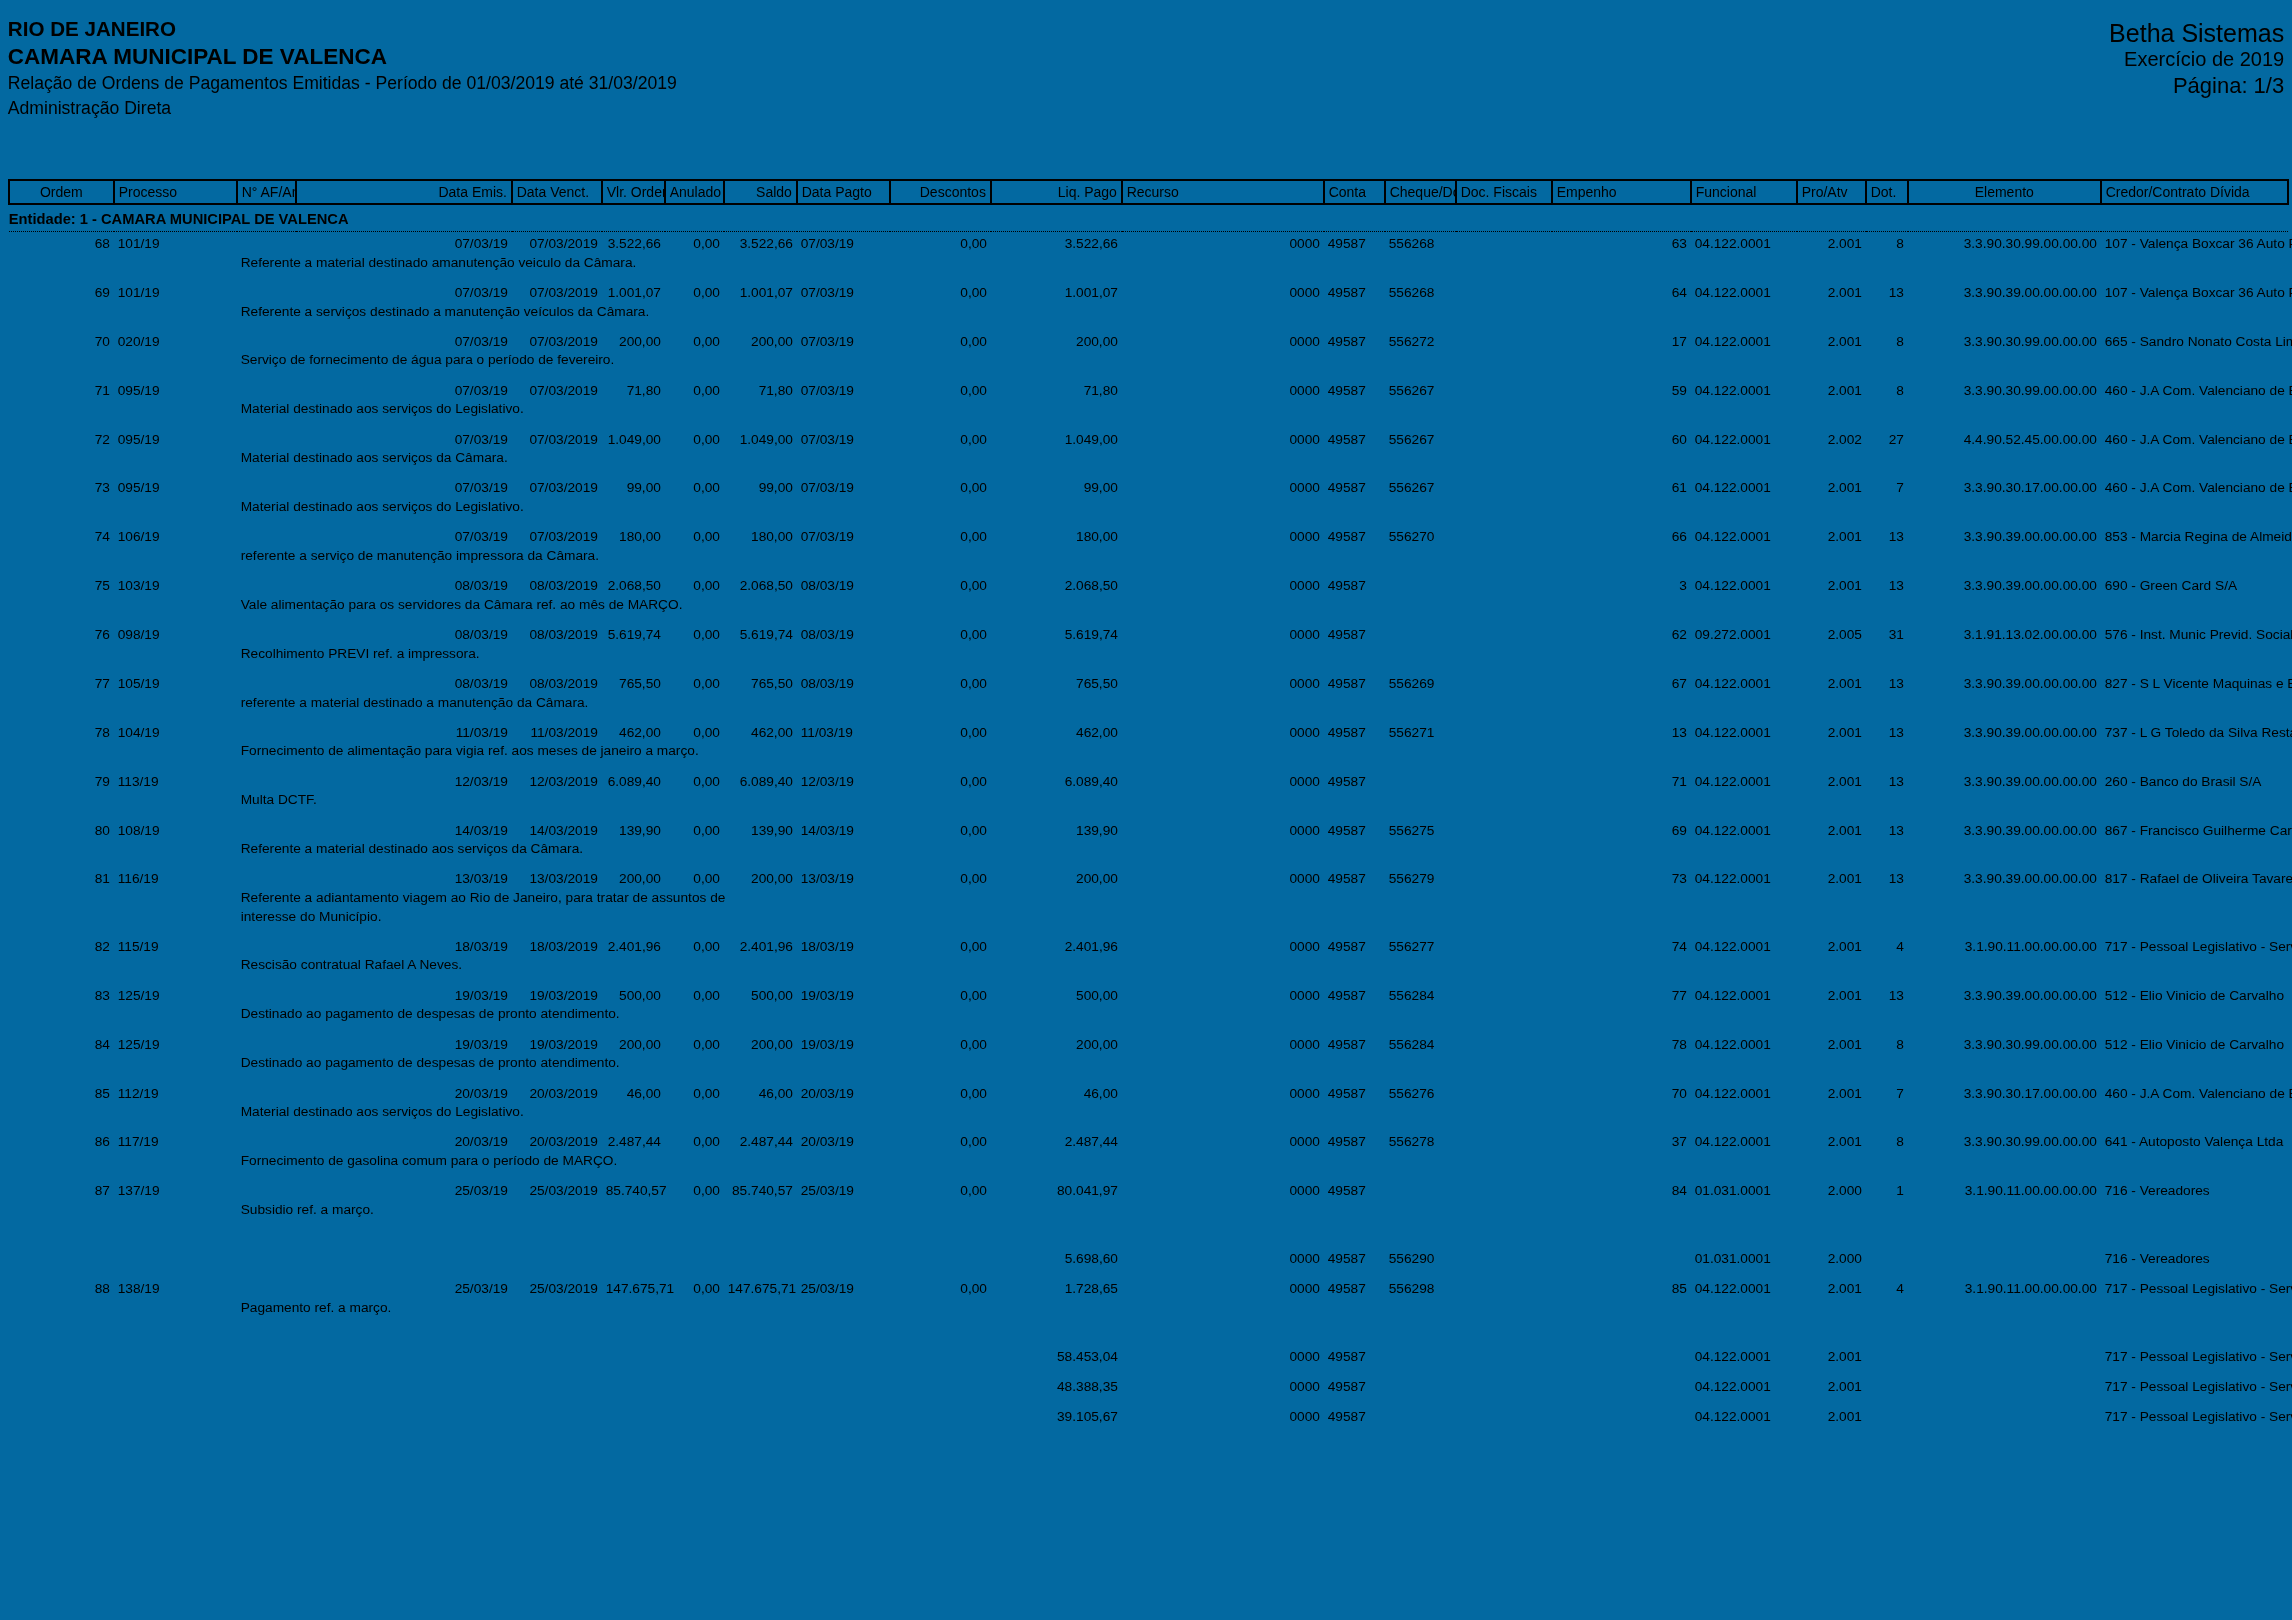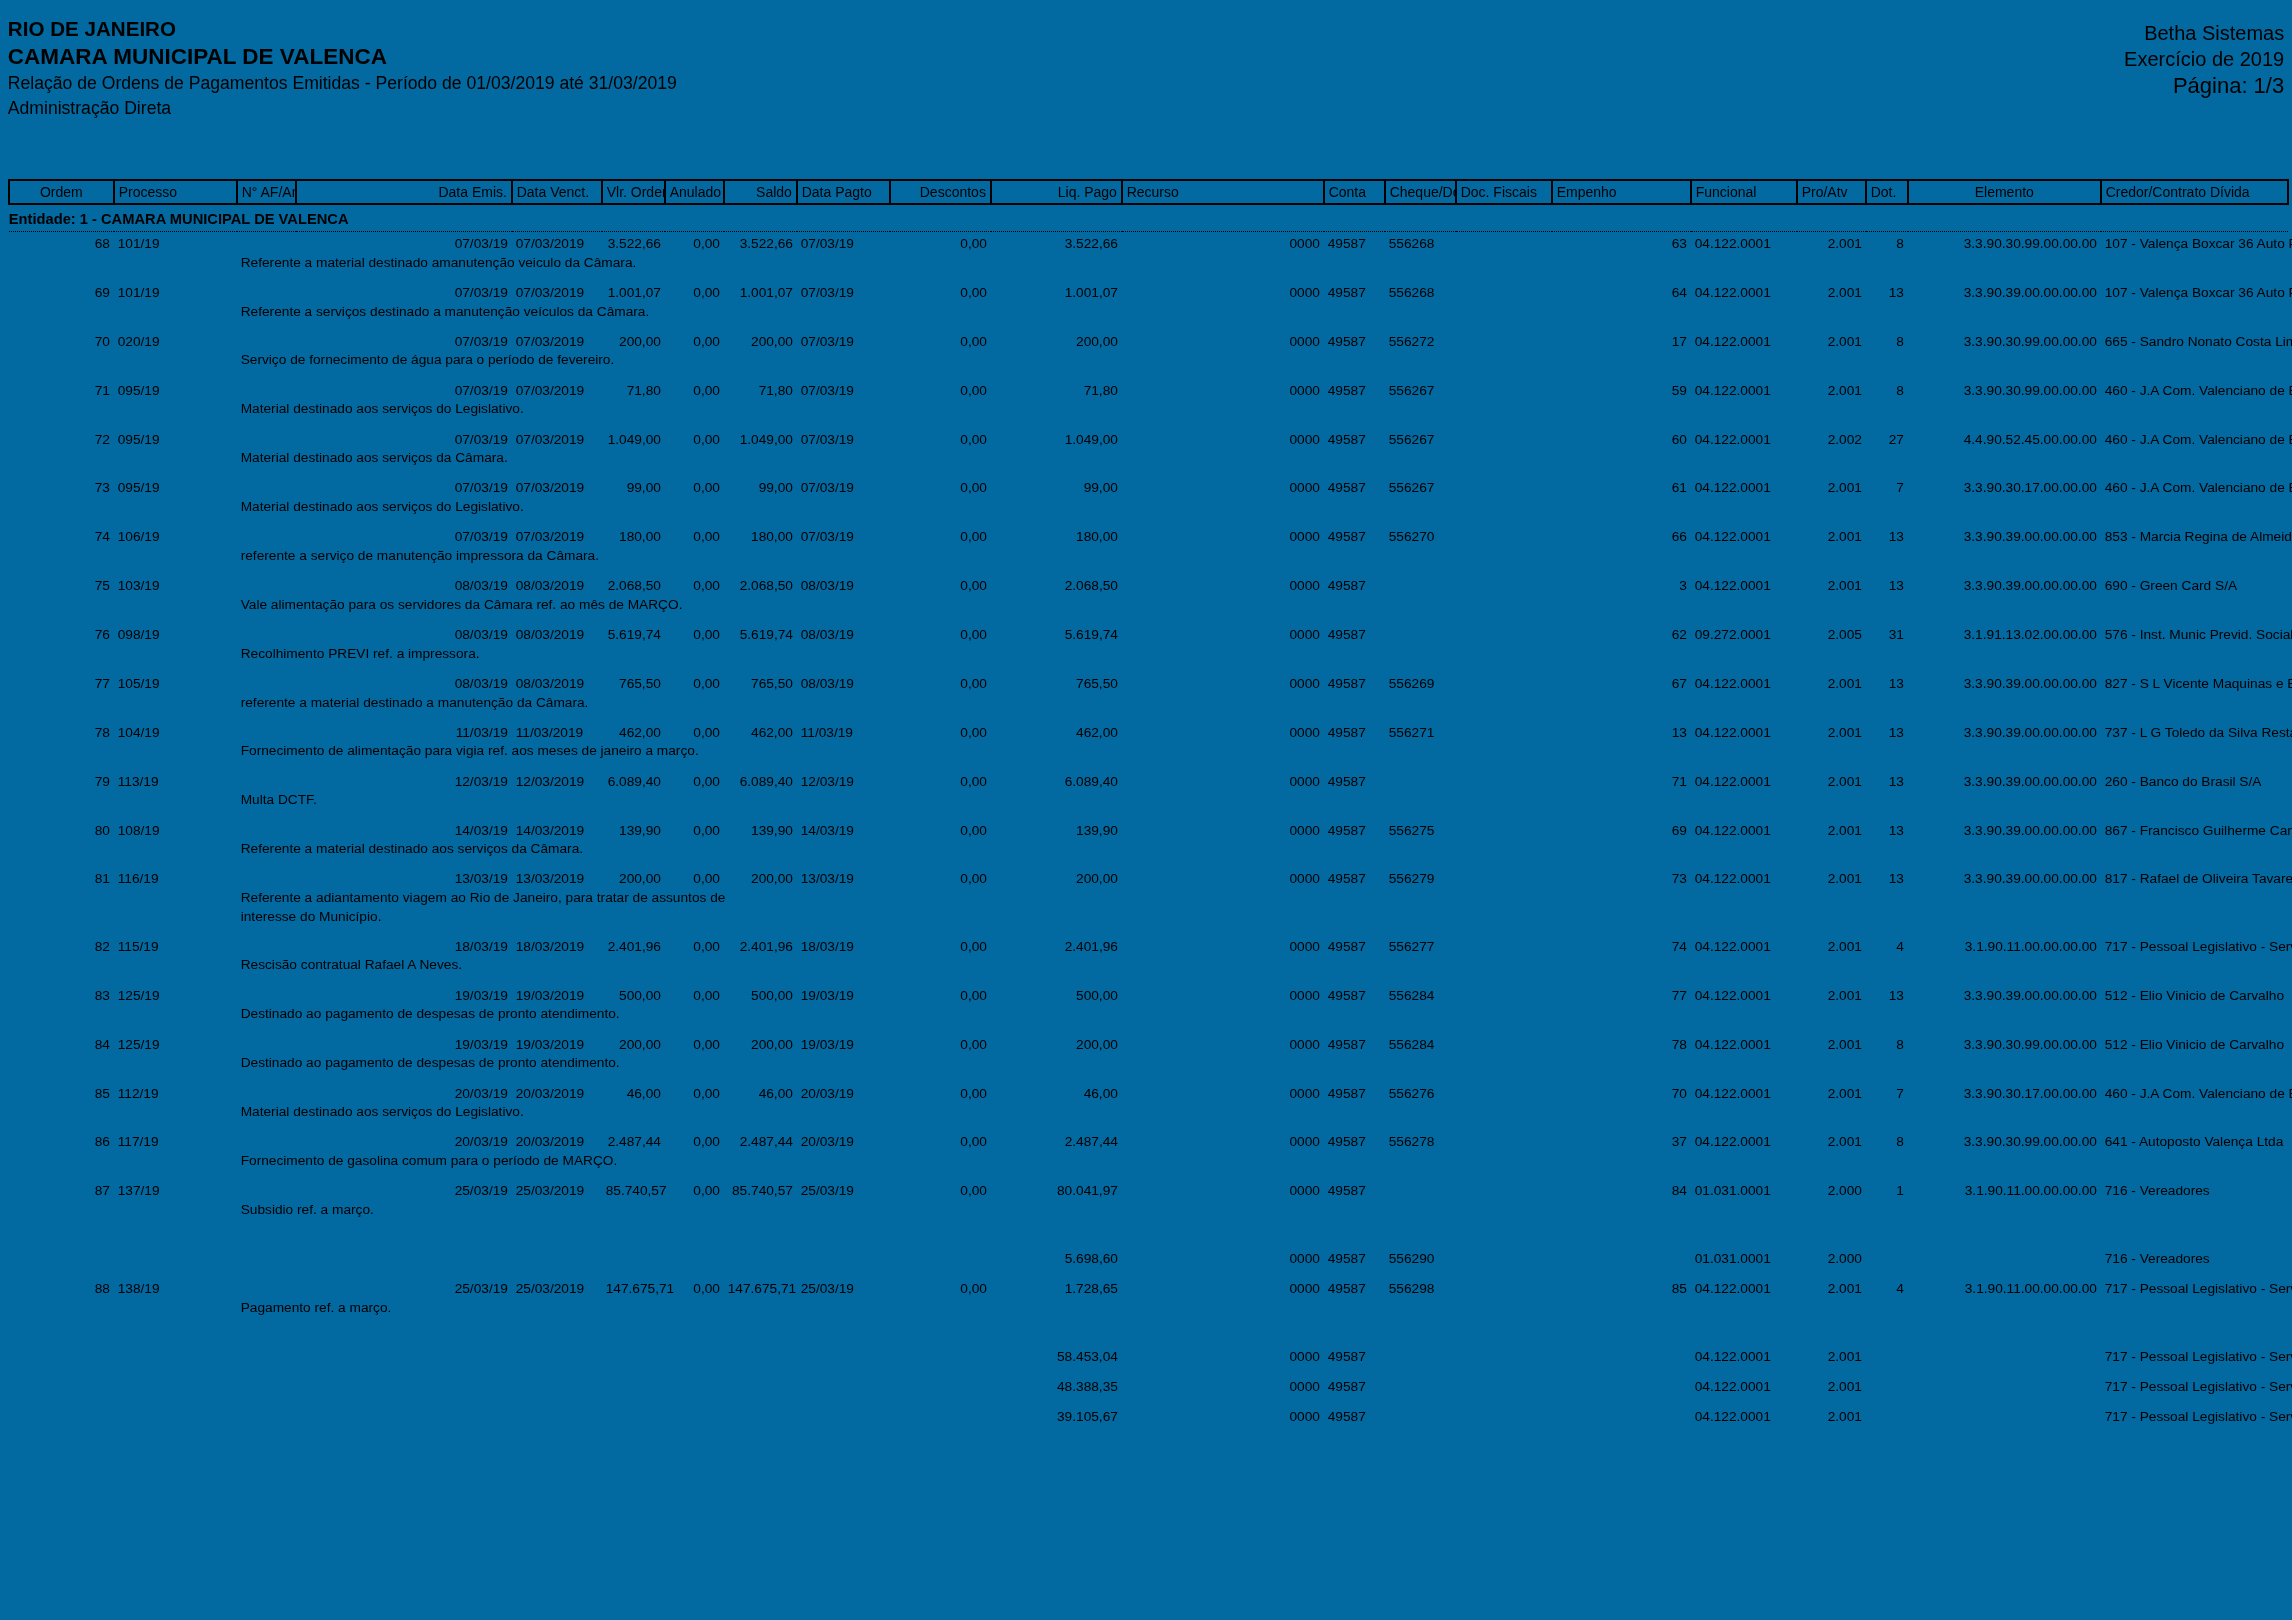--- a/index.html
+++ b/index.html
@@ -4,41 +4,41 @@
 <style>
   html,body{margin:0;padding:0;background:#fff;color:#000;
     font-family:"Liberation Sans","DejaVu Sans",sans-serif;}
   .page{position:relative;width:2293px;height:1620px;background:#0369a1;overflow:hidden;}
   .hdr-left{position:absolute;left:7.8px;top:15.7px;}
   .t1{font-size:20.6px;font-weight:bold;line-height:26.5px;}
   .t2{font-size:22.5px;font-weight:bold;line-height:29px;}
   .t3{font-size:17.6px;line-height:24.5px;}
   .t4{font-size:17.6px;line-height:24.5px;}
   .hdr-right{position:absolute;right:8.8px;top:19.6px;text-align:right;}
-  .r1{font-size:20px;line-height:26.5px;text-align:right;}
+  .r1{font-size:25px;line-height:26.5px;text-align:right;}
   .r2{font-size:20px;line-height:26.5px;}
   .r3{font-size:22px;line-height:26.5px;}
 
   table.rpt{position:absolute;left:7.8px;top:179px;width:2277px;
     border-collapse:collapse;table-layout:fixed;font-size:13.7px;}
   table.rpt th{border:2px solid #000;font-weight:normal;font-size:14px;
     padding:2.9px 3.9px;white-space:nowrap;overflow:hidden;}
   table.rpt thead{border-bottom:2.9px solid #000;border-radius:7px;}
   table.rpt td{padding:0 3.9px;vertical-align:top;line-height:18.6px;white-space:nowrap;overflow:visible;}
   tr.entidade td{font-weight:bold;font-size:14.7px;padding:4.9px 0 2.9px 0;
     border-bottom:1px dotted #000;}
   tr.main td{padding-top:2.9px;}
   tr.rdesc td{padding-bottom:8.8px;}
   td.desc-td{padding-left:41px;}
   td.desc-td .desc-wrap{white-space:normal;max-width:515px;line-height:18.6px;}
   td.credor-cell{white-space:normal;padding-left:5.9px;padding-right:33px;padding-bottom:8.8px;line-height:18.6px;}
   tr.sub td{padding-top:2.9px;padding-bottom:8.8px;}
   tr.sub.gap td{padding-top:21.6px;}
   .align-left{text-align:left}.align-right{text-align:right}.align-center{text-align:center}
-  td.c-data_venct{padding-left:11.8px;}
+  td.c-data_venct{padding-left:11.8px;text-align:right;}
   td.c-data_pagto{padding-left:23.5px;}
   td.c-conta{padding-left:7.8px;}
   td.c-cheque_docto{padding-left:8.8px;}
   td.c-funcional{padding-left:4.9px;}
   td.c-pro_atv{padding-right:5.9px;}
 </style>
 </head>
 <body>
 
 <div class="page">

